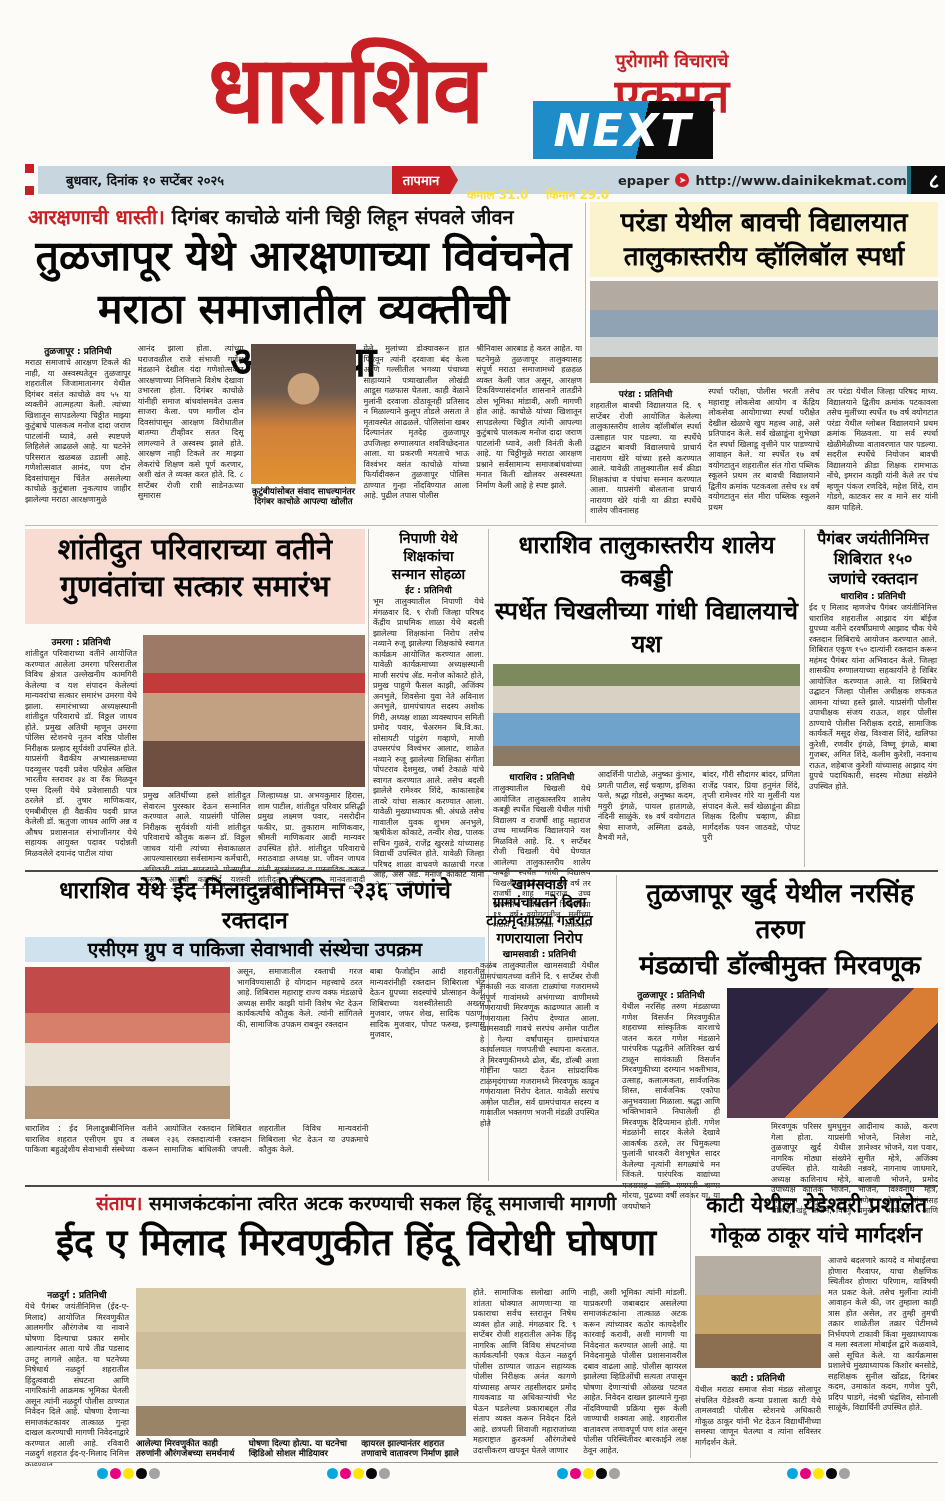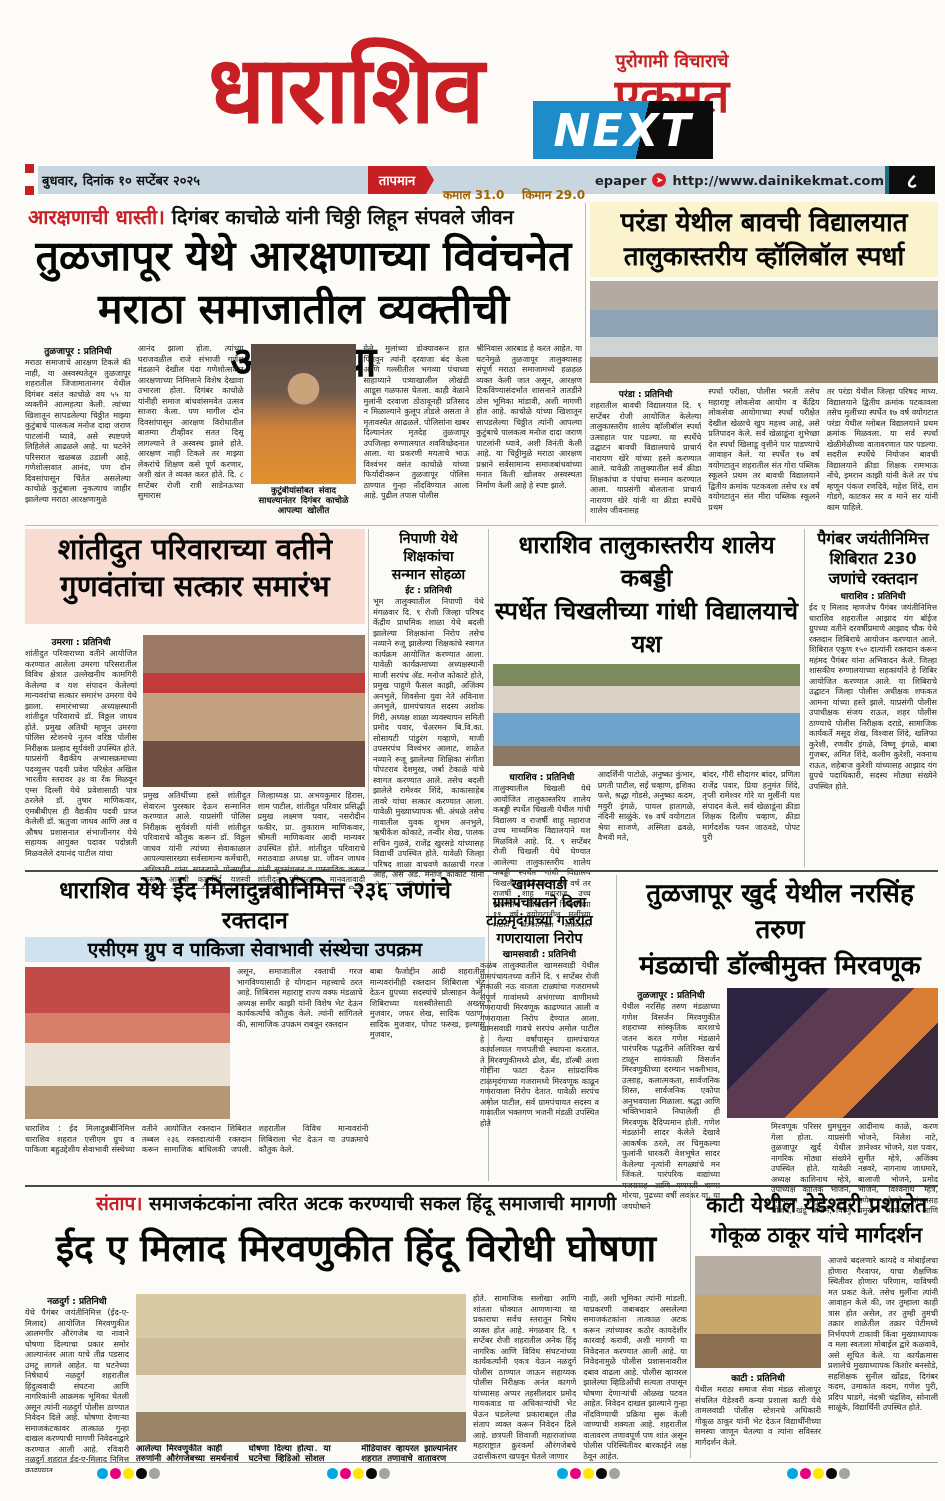--- a/index.html
+++ b/index.html
@@ -3,45 +3,45 @@
 <meta charset="utf-8">
 <style>
   * { margin:0; padding:0; box-sizing:border-box; }
   body { background:#888; }
   .page { position:relative; width:945px; height:1501px; margin:0 auto; background:#fcfbf7;
           font-family:"DejaVu Sans","Liberation Sans",sans-serif; overflow:hidden; }
   .abs { position:absolute; }
   .hl  { font-weight:bold; color:#070707; text-align:center; white-space:pre-line; }
   .body{ font-size:8px; line-height:10.5px; text-align:justify; color:#1b1b1b; overflow:hidden; }
   .dl  { font-size:9px; font-weight:bold; text-align:center; color:#000; margin-bottom:1px; }
-  .cap { font-size:8.5px; font-weight:bold; text-align:center; line-height:10px; color:#111; overflow:hidden;font-family:Liberation Mono, monospace;}
+  .cap { font-size:8.5px; font-weight:bold; text-align:center; line-height:10px; color:#111; overflow:hidden;}
   .cols{ display:flex; gap:7px; }
   .cols > * { flex:1; min-width:0; }
   .vline{ position:absolute; width:1px; background:#b9b9b9; }
   .hline{ position:absolute; height:1px; background:#b9b9b9; }
   .hline.dark{ height:2px; background:#4a4a4a; }
   
   .mast-title{ position:absolute; left:208px; top:26px; font-size:93px; line-height:128px;
                font-weight:bold; color:#c81f25; letter-spacing:-2px; }
   .mast-tag{ position:absolute; left:592px; top:48px; width:160px; text-align:center; color:#c81f25; }
   .tag-small{ font-size:18px; font-weight:bold; }
   .tag-big{ font-size:46px; font-weight:bold; line-height:48px; }
   .next-logo{ position:absolute; left:533px; top:101px; width:180px; height:58px;
               background:linear-gradient(103deg,#1e8cc8 0 60%,#0c0c0c 60%);
               color:#fff; font-weight:bold; font-style:italic; font-size:44px;
               display:flex; align-items:center; justify-content:center; letter-spacing:2px; }
   
   .infobar{ position:absolute; left:38px; top:166px; width:897px; height:28px;
             background:#c7d6df; display:flex; align-items:stretch; font-size:13px; }
-  .ib-date{ flex:0 0 330px; display:flex; align-items:center; padding-left:4px; font-weight:bold; color:#111;}
+  .ib-date{ flex:0 0 330px; display:flex; align-items:center; padding-left:4px; font-weight:bold; color:#111;margin-left:24px;}
   .ib-temp{ flex:0 0 58px; background:#c81f25; color:#fff; font-weight:bold;
             display:flex; align-items:center; justify-content:center; }
   .ib-arrow{ width:0; height:0; border-top:14px solid transparent; border-bottom:14px solid transparent;
              border-left:8px solid #c81f25; }
-  .ib-black{ flex:0 0 160px; background:#0d0d0d; color:#a16207; display:flex; align-items:center;
+  .ib-black{ flex:0 0 160px; background:#0d0d0d; color:#fde047; display:flex; align-items:center;
              justify-content:space-around; font-weight:bold; font-size:12px;margin-top:28px; }
   .ib-epaper{ flex:1; display:flex; align-items:center; justify-content:center; gap:6px; font-weight:bold; color:#222;}
   .epicon{ width:14px; height:14px; border-radius:50%; background:#d41f26; color:#fff; font-size:9px;
            display:inline-flex; align-items:center; justify-content:center; font-style:normal;}
   .ib-page{ flex:0 0 50px; background:#0d0d0d; color:#fff; border-left:4px solid #1d6f7d;
             display:flex; align-items:center; justify-content:center; font-size:20px; font-weight:bold; }
   .redsq{ position:absolute; width:9px; height:9px; background:#c81f25; }
   
   .photo{ width:100%; }
   .ph-main{ background:radial-gradient(circle at 50% 32%, #caa27b 0 14%, transparent 15%),
@@ -166,21 +166,21 @@
         <div class="body" style="height:143px;">तालुक्यातील चिखली येथे आयोजित तालुकास्तरिय शालेय कबड्डी स्पर्धेत चिखली येथील गांधी विद्यालय व राजर्षी शाहू महाराज उच्च माध्यमिक विद्यालयाने यश मिळविले आहे. दि. ९ सप्टेंबर रोजी चिखली येथे घेण्यात आलेल्या तालुकास्तरीय शालेय कबड्डी स्पर्धेत गांधी विद्यालय चिखली शाळेने १४ व १७ वर्ष तर राजर्षी शाहू महाराज उच्च माध्यमिक विद्यालय चिखलीच्या १९ वर्ष वयोगटातील मुलींच्या संघाने अटीतटीच्या सामन्यात नेत्रदीपक कामगिरी करून घवघवीत यश संपादन केले. १४ वर्षे वयोगटात अंबिका वाघमारे, सई घोडके,</div>
       </div>
       <div class="body">आदर्शिनी पाटोळे, अनुष्का कुंभार, प्रगती पाटील, सई चव्हाण, इशिका फत्ते, श्रद्धा गोडसे, अनुष्का कदम, मयुरी इंगळे, पायल हातागळे, नंदिनी साळुंके. १७ वर्ष वयोगटात श्रेया साजणे, अस्मिता ढवळे, वैभवी मते,</div>
       <div class="body">बांदर, गौरी सौदागर बांदर, प्रणिता राजेंद्र पवार, प्रिया हनुमंत शिंदे, तृप्ती रामेश्वर गोरे या मुलींनी यश संपादन केले. सर्व खेळाडूंना क्रीडा शिक्षक दिलीप चव्हाण, क्रीडा मार्गदर्शक पवन जाठवडे, पोपट पुरी</div>
     </div>
   </div>
 
   <div class="vline" style="left:804px; top:529px; height:338px;"></div>
   <div class="abs" style="left:809px; top:529px; width:128px;">
     <div class="hl" style="font-size:16px; line-height:20px;">पैगंबर जयंतीनिमित्त
-शिबिरात 230
+शिबिरात १५०
 जणांचे रक्तदान</div>
     <div class="dl">धाराशिव : प्रतिनिधी</div>
     <div class="body" style="height:258px;">ईद ए मिलाद म्हणजेच पैगंबर जयंतीनिमित्त धाराशिव शहरातील आझाद यंग बॉईज ग्रुपच्या वतीने दरवर्षीप्रमाणे आझाद चौक येथे रक्तदान शिबिराचे आयोजन करण्यात आले. शिबिरात एकूण १५० दात्यांनी रक्तदान करून महंमद पैगंबर यांना अभिवादन केले. जिल्हा शासकीय रुग्णालयाच्या सहकार्याने हे शिबिर आयोजित करण्यात आले. या शिबिराचे उद्घाटन जिल्हा पोलीस अधीक्षक शफकत आमना यांच्या हस्ते झाले. याप्रसंगी पोलीस उपाधीक्षक संजय राऊत, शहर पोलीस ठाण्याचे पोलीस निरीक्षक दराडे, सामाजिक कार्यकर्ते मसूद शेख, विश्वास शिंदे, खलिफा कुरेशी, रणवीर इंगळे, विष्णू इंगळे, बाबा गुजबर, अमित शिंदे, कलीम कुरेशी, नवनाथ राऊत, शहेबाज कुरेशी यांच्यासह आझाद यंग ग्रुपचे पदाधिकारी, सदस्य मोठ्या संख्येने उपस्थित होते.</div>
   </div>
 
   <div class="hline dark" style="left:25px; top:870px; width:913px;"></div>
 
   <div class="abs" style="left:25px; top:875px; width:460px;">
     <div class="hl" style="font-size:23px; line-height:30px;">धाराशिव येथे ईद मिलादुन्नबीनिमित्त २३६ जणांचे रक्तदान</div>
     <div class="hl subhead-blue" style="font-size:19px; line-height:25px; margin-top:2px;">एसीएम ग्रुप व पाकिजा सेवाभावी संस्थेचा उपक्रम</div>
@@ -220,21 +220,21 @@
       </div>
     </div>
   </div>
 
   <div class="hline dark" style="left:25px; top:1185px; width:913px;"></div>
 
   <div class="abs" style="left:25px; top:1190px; width:662px;">
     <div style="font-size:19px; text-align:center;">
       <span class="kick-red">संताप।</span><span class="kick-blk"> समाजकंटकांना त्वरित अटक करण्याची सकल हिंदू समाजाची मागणी</span>
     </div>
-    <div class="hl" style="font-size:37px; line-height:50px; margin-top:8px;">ईद ए मिलाद मिरवणुकीत हिंदू विरोधी घोषणा</div>
+    <div class="hl" style="font-size:37px; line-height:50px; margin-top:2px;">ईद ए मिलाद मिरवणुकीत हिंदू विरोधी घोषणा</div>
     <div style="display:flex; gap:7px; margin-top:20px; height:178px;">
       <div style="flex:0 0 104px;">
         <div class="dl">नळदुर्ग : प्रतिनिधी</div>
         <div class="body" style="height:164px;">येथे पैगंबर जयंतीनिमित्त (ईद-ए-मिलाद) आयोजित मिरवणुकीत आलमगीर औरंगजेब या नावाने घोषणा दिल्याचा प्रकार समोर आल्यानंतर आता याचे तीव्र पडसाद उमटू लागले आहेत. या घटनेच्या निषेधार्थ नळदुर्ग शहरातील हिंदुत्ववादी संघटना आणि नागरिकांनी आक्रमक भूमिका घेतली असून त्यांनी नळदुर्ग पोलीस ठाण्यात निवेदन दिले आहे. घोषणा देणाऱ्या समाजकंटकावर तात्काळ गुन्हा दाखल करण्याची मागणी निवेदनाद्वारे करण्यात आली आहे. रविवारी नळदुर्ग शहरात ईद-ए-मिलाद निमित्त काढण्यात</div>
       </div>
       <div style="flex:0 0 330px;">
         <div class="photo ph-eid" style="height:148px;"></div>
         <div class="cap" style="margin-top:2px; height:26px; column-count:3; column-gap:8px; text-align:left;">आलेल्या मिरवणुकीत काही तरुणांनी औरंगजेबच्या समर्थनार्थ घोषणा दिल्या होत्या. या घटनेचा व्हिडिओ सोशल मीडियावर व्हायरल झाल्यानंतर शहरात तणावाचे वातावरण निर्माण झाले</div>
       </div>
       <div class="body">होते. सामाजिक सलोखा आणि शांतता धोक्यात आणणाऱ्या या प्रकाराचा सर्वच स्तरातून निषेध व्यक्त होत आहे. मंगळवार दि. ९ सप्टेंबर रोजी शहरातील अनेक हिंदू नागरिक आणि विविध संघटनांच्या कार्यकर्त्यांनी एकत्र येऊन नळदुर्ग पोलीस ठाण्यात जाऊन सहाय्यक पोलीस निरीक्षक अनंत कागणे यांच्यासह अप्पर तहसीलदार प्रमोद गायकवाड या अधिकाऱ्यांची भेट घेऊन घडलेल्या प्रकाराबद्दल तीव्र संताप व्यक्त करून निवेदन दिले आहे. छत्रपती शिवाजी महाराजांच्या महाराष्ट्रात क्रुरकर्मा औरंगजेबचे उदात्तीकरण खपवून घेतले जाणार</div>

